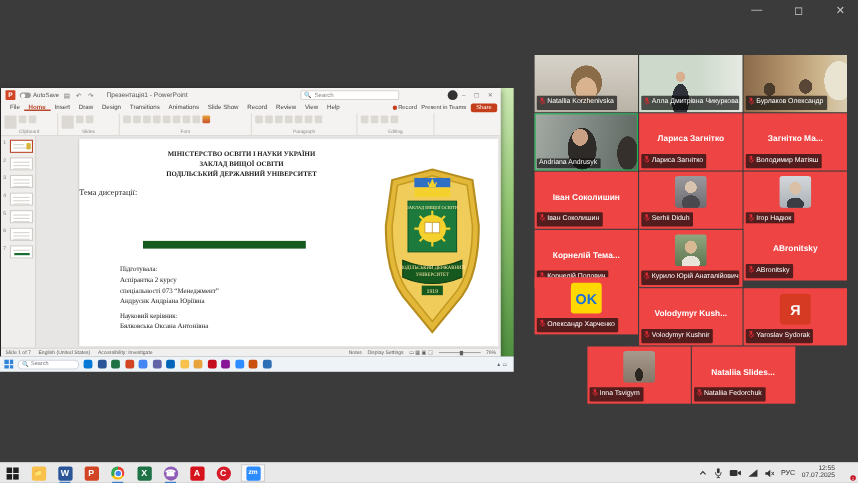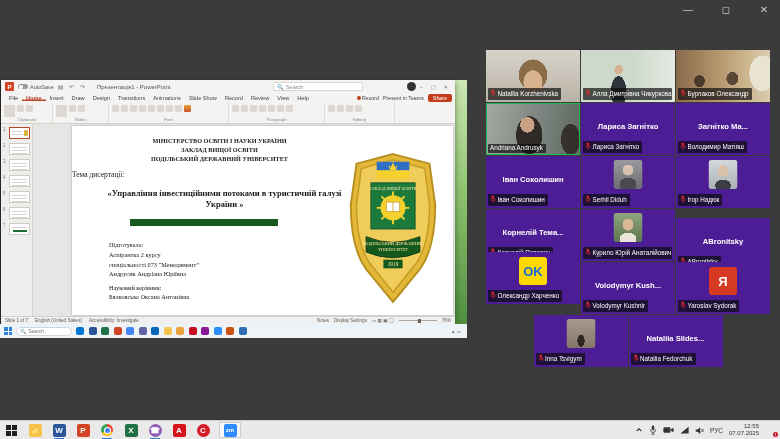--- a/index.html
+++ b/index.html
@@ -87,21 +87,21 @@
                    background:#eef3f8; display:flex; align-items:center; gap:4px; padding:0 4px; }
   .s-start { width:8px; height:8px; display:grid; grid-template-columns:3.5px 3.5px; grid-gap:1px; }
   .s-start i { background:#2f83d6; width:3.5px; height:3.5px; }
   .s-search { width:56px; height:9px; border-radius:5px; background:#fff; border:0.5px solid #cfd6dd;
               font-size:5px; color:#777; display:flex; align-items:center; gap:2px; padding:0 3px; }
   .s-icons { display:flex; gap:4.5px; align-items:center; }
   .s-icons i { width:8px; height:8px; border-radius:2px; display:block; }
   .s-tray { margin-left:auto; display:flex; align-items:center; gap:3px; font-size:4.5px; color:#667; padding-right:2px; }
 
   
-  .tile { position:absolute; width:94px; height:52px; background:#4c1d95; overflow:hidden; }
+  .tile { position:absolute; width:94px; height:52px; background:#ef4444; overflow:hidden; }
   .tile.active { outline:1.5px solid #23b558; outline-offset:-1.5px; }
   .tag { position:absolute; left:2px; bottom:2px; max-width:89px; background:rgba(10,10,10,.68);
          color:#fff; font-size:6.3px; line-height:1; padding:1.5px 3px 1.5px 2px; border-radius:1px;
          display:flex; align-items:center; gap:1.5px; white-space:nowrap; overflow:hidden; }
   .cname { position:absolute; left:0; right:0; top:45%; transform:translateY(-50%);
            text-align:center; color:#fff; font-size:7.6px; font-weight:bold; white-space:nowrap; overflow:hidden; }
   .avbox { position:absolute; left:50%; top:4px; transform:translateX(-50%); width:29px; height:29px;
            border-radius:3px; overflow:hidden; }
   .avlogo { position:absolute; left:50%; top:5px; transform:translateX(-50%); width:28px; height:28px;
             border-radius:3px; display:flex; align-items:center; justify-content:center;
@@ -332,21 +332,20 @@
         </div>
 
       <div class="slide-area">
         <div class="slide">
           <div class="head">
             <div>МІНІСТЕРСТВО ОСВІТИ І НАУКИ УКРАЇНИ</div>
             <div>ЗАКЛАД ВИЩОЇ ОСВІТИ</div>
             <div>ПОДІЛЬСЬКИЙ ДЕРЖАВНИЙ УНІВЕРСИТЕТ</div>
           </div>
           <div class="topic">Тема дисертації:</div>
-          <div class="dtitle">«Управління інвестиційними потоками в туристичній галузі України »</div>
           <div class="gbar"></div>
           <div class="prep">
             <div>Підготувала:</div>
             <div>Аспірантка 2 курсу</div>
             <div>спеціальності 073 “Менеджмент”</div>
             <div>Андрусик Андріана Юріївна</div>
           </div>
           <div class="superv">
             <div>Науковий керівник:</div>
             <div>Бялковська Оксана Антонівна</div>
@@ -532,21 +531,21 @@
       <div class="avbox a3"></div>
       <div class="tag">
         <span><svg width="6" height="8" viewBox="0 0 10 14" style="flex:none">
             <rect x="3.4" y="1" width="3.2" height="6" rx="1.6" fill="#e02b35"></rect>
             <path d="M1.6 5.8 v1.2 a3.4 3.4 0 0 0 6.8 0 V5.8 M5 10.6 v2" stroke="#e02b35" fill="none" stroke-width="1.1"></path>
             <line x1="1.5" y1="1.5" x2="8.5" y2="11" stroke="#e02b35" stroke-width="1.2"></line>
           </svg></span>
         <span>Курило Юрій Анаталійович</span>
       </div>
     </div>
-    <div class="tile" style="left: 676px; top: 218px;">
+    <div class="tile" style="left: 676px; top: 203px;">
       <div class="cname">ABronitsky</div>
       <div class="tag">
         <span><svg width="6" height="8" viewBox="0 0 10 14" style="flex:none">
             <rect x="3.4" y="1" width="3.2" height="6" rx="1.6" fill="#e02b35"></rect>
             <path d="M1.6 5.8 v1.2 a3.4 3.4 0 0 0 6.8 0 V5.8 M5 10.6 v2" stroke="#e02b35" fill="none" stroke-width="1.1"></path>
             <line x1="1.5" y1="1.5" x2="8.5" y2="11" stroke="#e02b35" stroke-width="1.2"></line>
           </svg></span>
         <span>ABronitsky</span>
       </div>
     </div>

